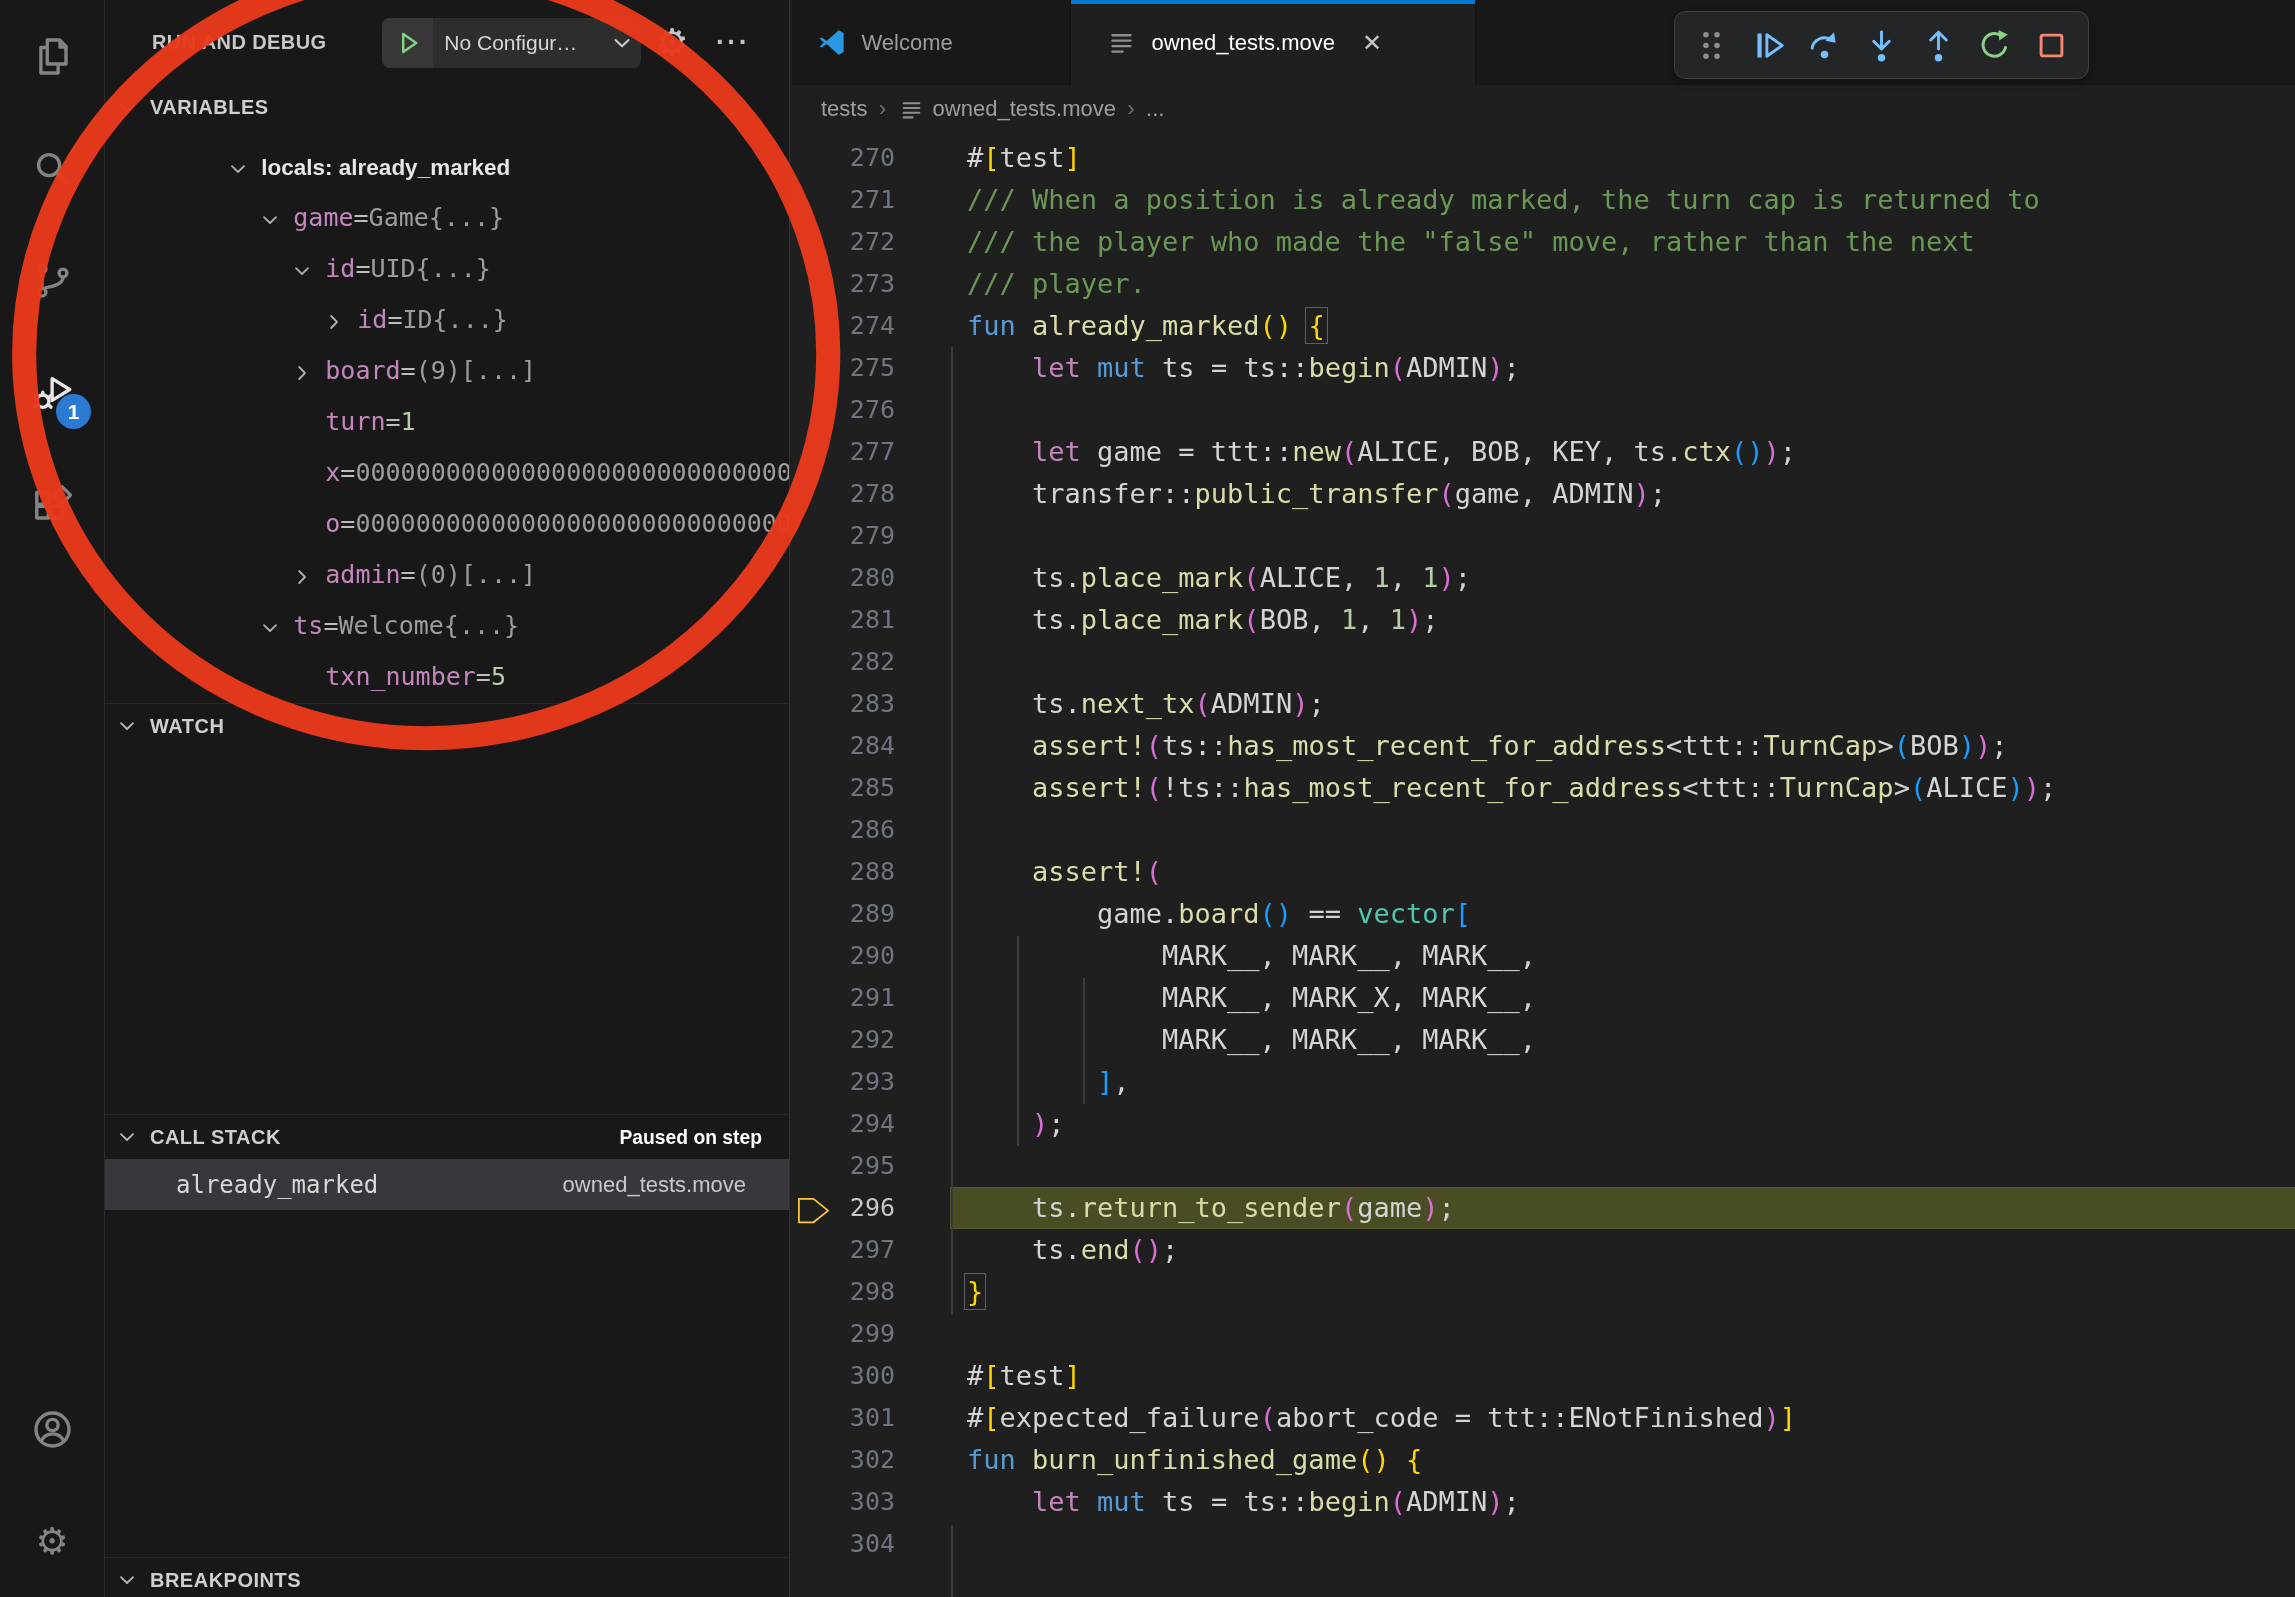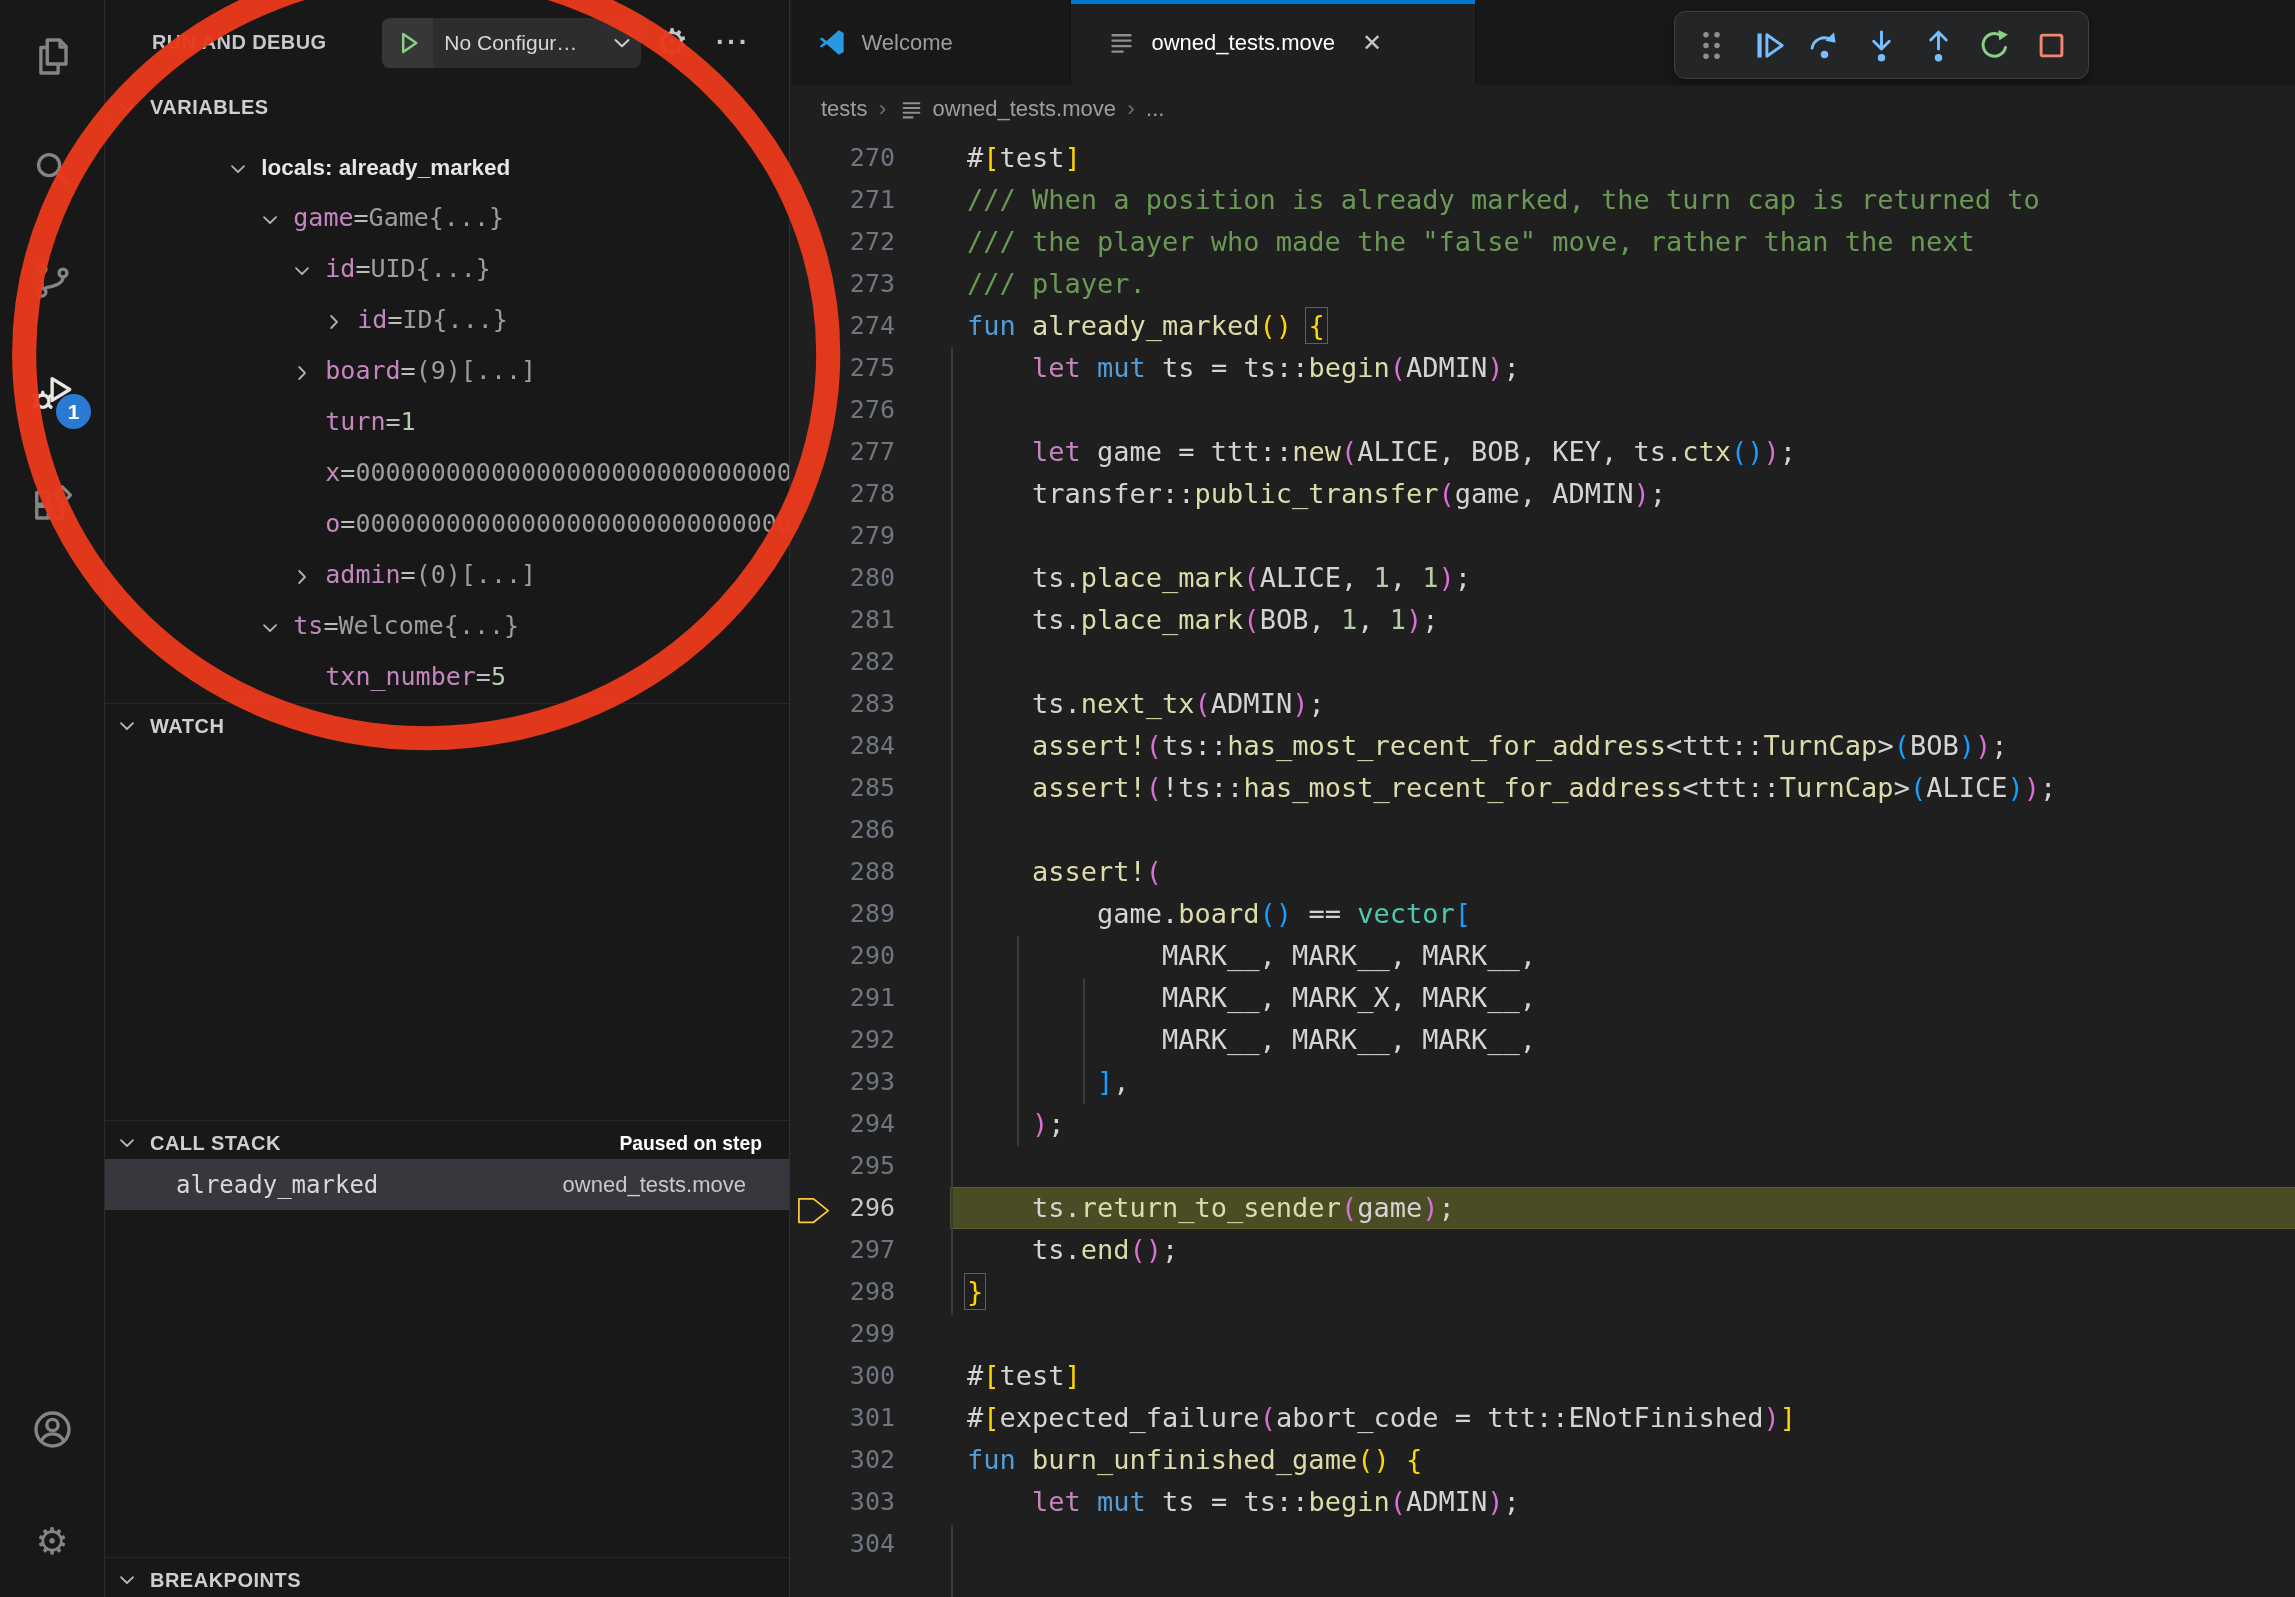--- a/index.html
+++ b/index.html
@@ -287,21 +287,21 @@
     </div>
 
   <div class="sechead secborder" style="top:703px;">
     <span class="chev"><span><svg class="ic" viewBox="0 0 24 24" fill="none" stroke="currentColor" stroke-width="1.8" stroke-linecap="round" stroke-linejoin="round">
             <path d="M6 9.2 12 15 18 9.2"></path>
           </svg></span></span>
     <span class="seclabel">WATCH</span>
   </div>
 
   <div style="position:absolute; top:1112px; left:0; right:0;">
-    <div class="sechead secborder" style="position:relative; top:8px;">
+    <div class="sechead secborder" style="position:relative; top:2px;">
       <span class="chev"><span><svg class="ic" viewBox="0 0 24 24" fill="none" stroke="currentColor" stroke-width="1.8" stroke-linecap="round" stroke-linejoin="round">
               <path d="M6 9.2 12 15 18 9.2"></path>
             </svg></span></span>
       <span class="seclabel">CALL STACK</span>
       <span class="status">Paused on step</span>
     </div>
     <div id="cs-frame">
       <span class="cs-name">already_marked</span>
       <span class="cs-file">owned_tests.move</span>
     </div>

